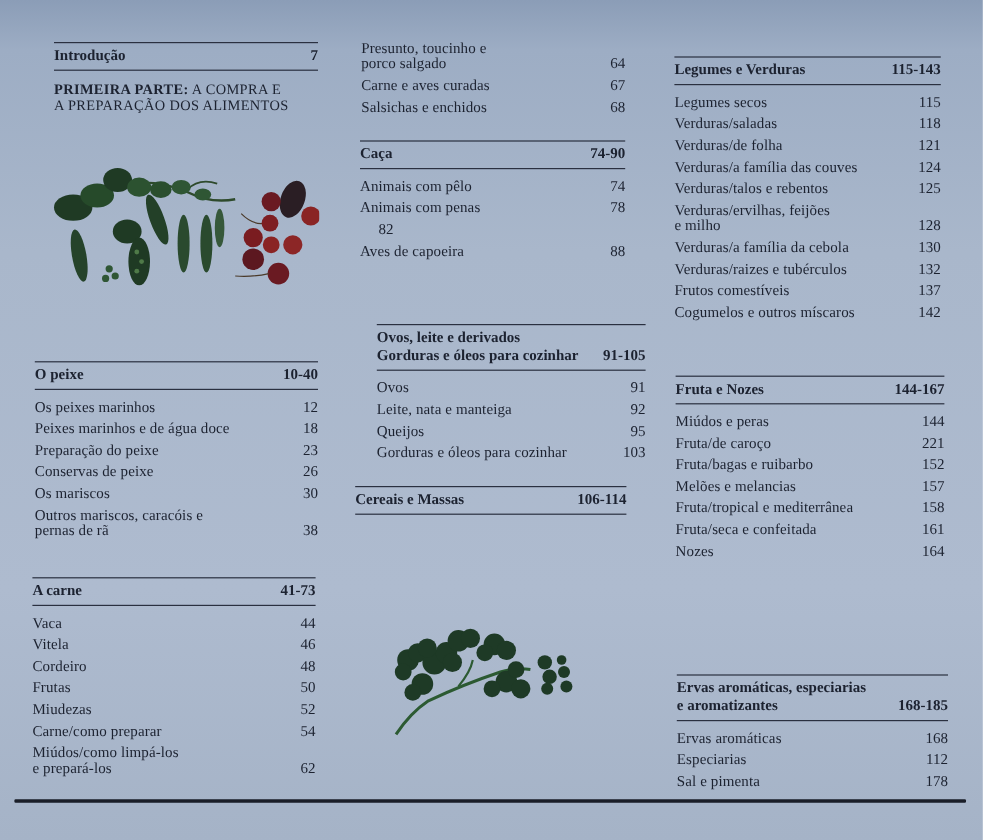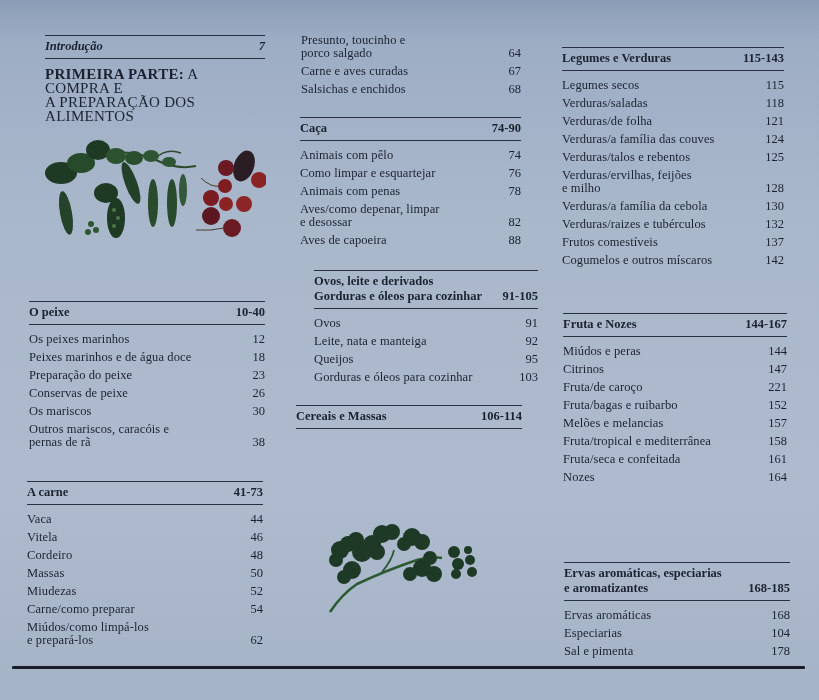--- a/index.html
+++ b/index.html
@@ -20,37 +20,37 @@
     }
     .section-head .title { white-space: pre-line; }
     .entry {
       display: flex; justify-content: space-between; align-items: flex-end;
       font-size: 12.5px; line-height: 13px; margin-top: 5px;
     }
     .entry .label { white-space: pre-line; letter-spacing: 0.1px; }
     .entry .page-no { min-width: 28px; text-align: right; }
     .entries { padding-top: 3px; }
     .part-title {
-      font-size: 15px; line-height: 14px; margin-top: 8px; letter-spacing: 0.3px;
+      font-size: 12px; line-height: 14px; margin-top: 8px; letter-spacing: 0.3px;
     }
     .part-title b { font-weight: bold; }
     .bottom-rule {
       position: absolute; left: 12px; right: 14px; top: 666px; height: 3px;
       background: #1a1e28; border-radius: 1px;
     }
     svg { display: block; }
   </style>
 </head>
 <body>
 
 <div class="page">
 
   <div class="col" style="left:29px; top:35px; width:236px;">
     <div class="rule" style="margin-left:16px;"></div>
-    <div class="section-head" style="margin-left:16px;font-style:italic;">
+    <div class="section-head" style="margin-left:16px;">
       <span>Introdução</span>
       <span>7</span>
     </div>
     <div class="rule" style="margin-left:16px;"></div>
     <div class="part-title" style="margin-left:16px;">
       <b>PRIMEIRA PARTE:</b><span> A COMPRA E</span><br>
       <span>A PREPARAÇÃO DOS ALIMENTOS</span>
     </div>
   </div>
 
@@ -146,21 +146,21 @@
         </div>
       <div class="entry">
           <span class="label">Vitela</span>
           <span class="page-no">46</span>
         </div>
       <div class="entry">
           <span class="label">Cordeiro</span>
           <span class="page-no">48</span>
         </div>
       <div class="entry">
-          <span class="label">Massas</span>
+          <span class="label">Frutas</span>
           <span class="page-no">50</span>
         </div>
       <div class="entry">
           <span class="label">Miudezas</span>
           <span class="page-no">52</span>
         </div>
       <div class="entry">
           <span class="label">Carne/como preparar</span>
           <span class="page-no">54</span>
         </div>
@@ -196,30 +196,24 @@
       <span class="title">Caça</span>
       <span>74-90</span>
     </div>
     <div class="rule"></div>
     <div class="entries">
       <div class="entry">
           <span class="label">Animais com pêlo</span>
           <span class="page-no">74</span>
         </div>
       <div class="entry">
-          <span class="label">Como limpar e esquartejar</span>
-          <span class="page-no">76</span>
-        </div>
-      <div class="entry">
           <span class="label">Animais com penas</span>
           <span class="page-no">78</span>
         </div>
       <div class="entry">
-          <span class="label">Aves/como depenar, limpar
-e desossar</span>
           <span class="page-no">82</span>
         </div>
       <div class="entry">
           <span class="label">Aves de capoeira</span>
           <span class="page-no">88</span>
         </div>
     </div>
   </div>
 
   <div class="col" style="left:314px; top:270px; width:224px;">
@@ -350,24 +344,20 @@
       <span class="title">Fruta e Nozes</span>
       <span>144-167</span>
     </div>
     <div class="rule"></div>
     <div class="entries">
       <div class="entry">
           <span class="label">Miúdos e peras</span>
           <span class="page-no">144</span>
         </div>
       <div class="entry">
-          <span class="label">Citrinos</span>
-          <span class="page-no">147</span>
-        </div>
-      <div class="entry">
           <span class="label">Fruta/de caroço</span>
           <span class="page-no">221</span>
         </div>
       <div class="entry">
           <span class="label">Fruta/bagas e ruibarbo</span>
           <span class="page-no">152</span>
         </div>
       <div class="entry">
           <span class="label">Melões e melancias</span>
           <span class="page-no">157</span>
@@ -395,21 +385,21 @@
       <span>168-185</span>
     </div>
     <div class="rule"></div>
     <div class="entries">
       <div class="entry">
           <span class="label">Ervas aromáticas</span>
           <span class="page-no">168</span>
         </div>
       <div class="entry">
           <span class="label">Especiarias</span>
-          <span class="page-no">104</span>
+          <span class="page-no">112</span>
         </div>
       <div class="entry">
           <span class="label">Sal e pimenta</span>
           <span class="page-no">178</span>
         </div>
     </div>
   </div>
 
   <div class="bottom-rule"></div>
 </div>

